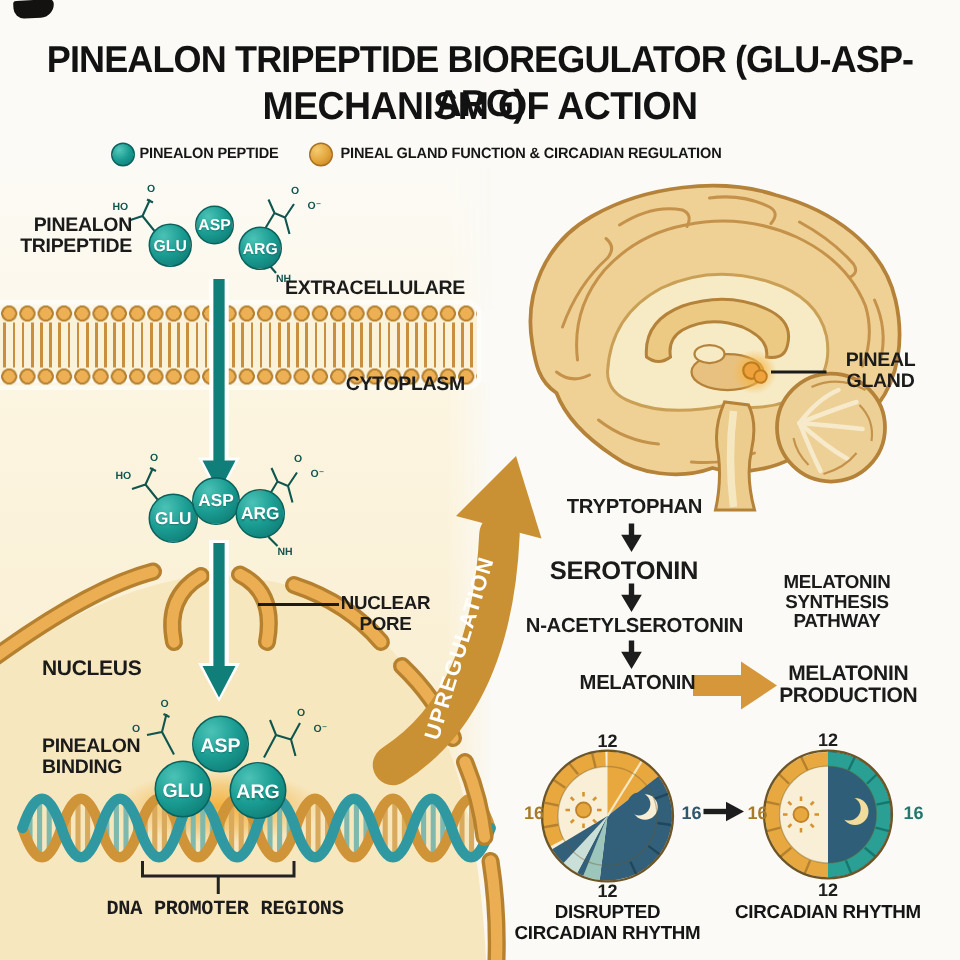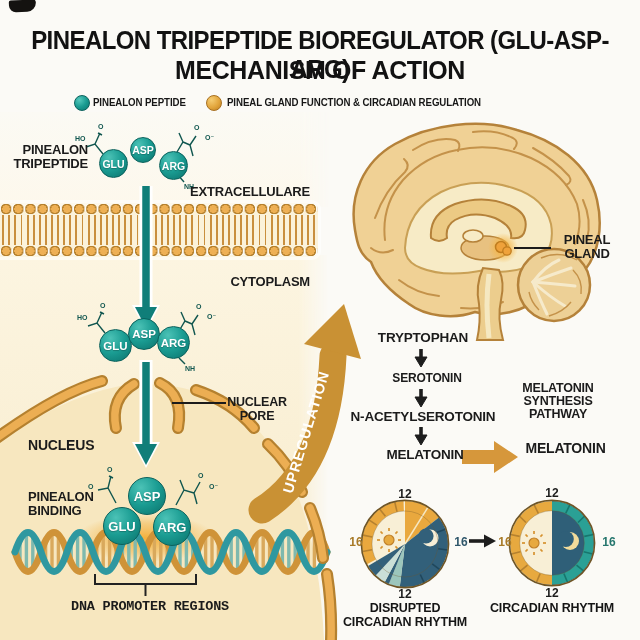--- a/index.html
+++ b/index.html
@@ -377,47 +377,48 @@
   <div class="sphere" style="left:48px;top:14px;width:38px;height:38px;font-size:13px;">ASP</div>
   <div class="sphere" style="left:23px;top:44px;width:38px;height:38px;font-size:13px;">GLU</div>
   <div class="sphere" style="left:73px;top:45px;width:38px;height:38px;font-size:13px;">ARG</div>
 </div>
 
 <div class="abs lbl right" style="left:2px;top:143px;width:86px;font-size:13px;">
   <div>PINEALON</div>
   <div>TRIPEPTIDE</div>
 </div>
 <div class="abs lbl right" style="left:178px;top:185px;width:132px;font-size:13px;">EXTRACELLULARE</div>
-<div class="abs lbl right" style="left:200px;top:275px;width:110px;font-size:13px;">CYTOPLASM</div>
+<div class="abs lbl right" style="left:200px;top:249px;width:110px;font-size:13px;">CYTOPLASM</div>
 <div class="abs lbl" style="left:28px;top:438px;font-size:14px;">NUCLEUS</div>
 <div class="abs lbl center" style="left:226px;top:396px;width:62px;font-size:12.5px;">
   <div>NUCLEAR</div>
   <div>PORE</div>
 </div>
 <div class="abs lbl" style="left:28px;top:490px;font-size:13px;">
   <div>PINEALON</div>
   <div>BINDING</div>
 </div>
 <div class="abs lbl center" style="left:60px;top:600px;width:180px;font-size:13.5px;font-family:Liberation Mono, monospace;">DNA PROMOTER REGIONS</div>
 
 <div class="abs lbl center" style="left:552px;top:233px;width:70px;font-size:13px;">
   <div>PINEAL</div>
   <div>GLAND</div>
 </div>
 <div class="abs lbl center" style="left:343px;top:331px;width:160px;font-size:13.5px;">TRYPTOPHAN</div>
-<div class="abs lbl center" style="left:347px;top:372px;width:160px;font-size:12px;">SEROTONIN</div>
+<div class="abs lbl center" style="left:336px;top:372px;width:160px;font-size:17px;">SEROTONIN</div>
 <div class="abs lbl center" style="left:343px;top:410px;width:160px;font-size:13.5px;">N-ACETYLSEROTONIN</div>
 <div class="abs lbl center" style="left:345px;top:448px;width:160px;font-size:13.5px;">MELATONIN</div>
 <div class="abs lbl center" style="left:498px;top:382px;width:120px;font-size:12.5px;line-height:1.05;">
   <div>MELATONIN</div>
   <div>SYNTHESIS</div>
   <div>PATHWAY</div>
 </div>
 <div class="abs lbl center" style="left:503px;top:441px;width:125px;font-size:14px;line-height:1.05;">
   <div>MELATONIN</div>
+  <div>PRODUCTION</div>
 </div>
 
 <div class="abs cnum" style="left:405px;top:494px;color:#1d1d1d;">12</div>
 <div class="abs cnum" style="left:405px;top:594px;color:#1d1d1d;">12</div>
 <div class="abs cnum" style="left:356px;top:542px;color:#a87a28;">16</div>
 <div class="abs cnum" style="left:461px;top:542px;color:#30576b;">16</div>
 <div class="abs cnum" style="left:552px;top:493px;color:#1d1d1d;">12</div>
 <div class="abs cnum" style="left:552px;top:593px;color:#1d1d1d;">12</div>
 <div class="abs cnum" style="left:505px;top:542px;color:#a87a28;">16</div>
 <div class="abs cnum" style="left:609px;top:542px;color:#25766d;">16</div>

